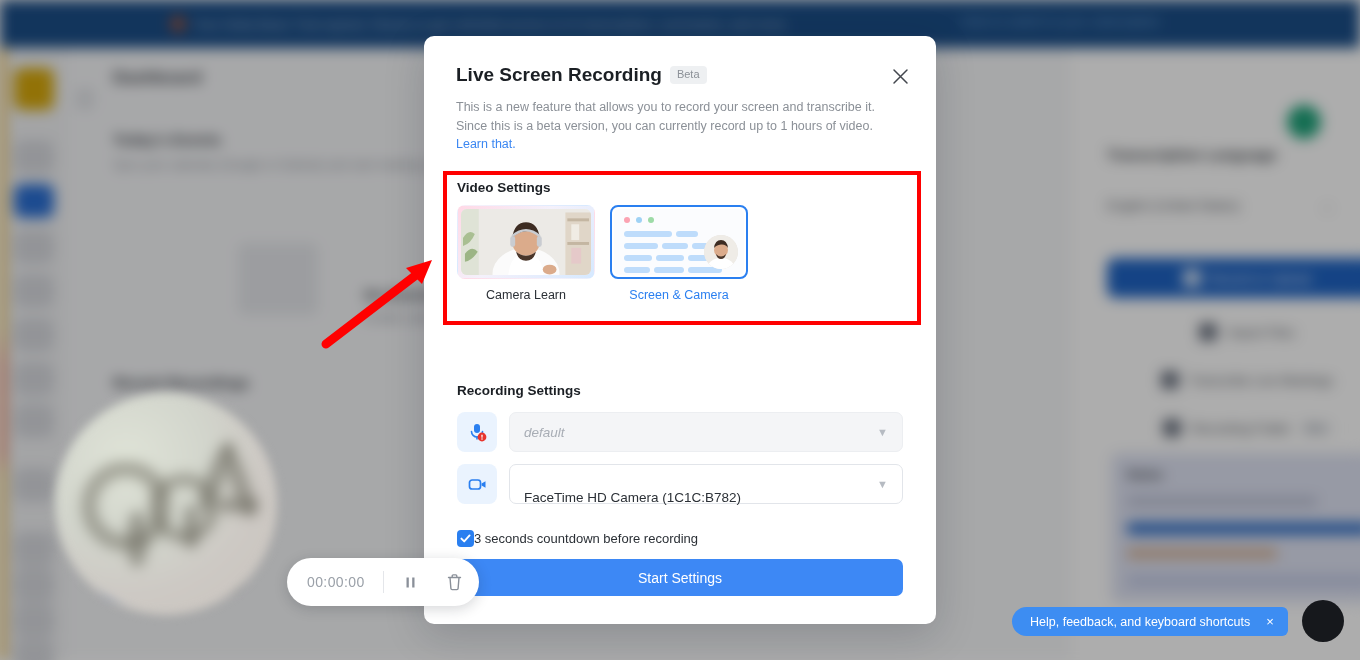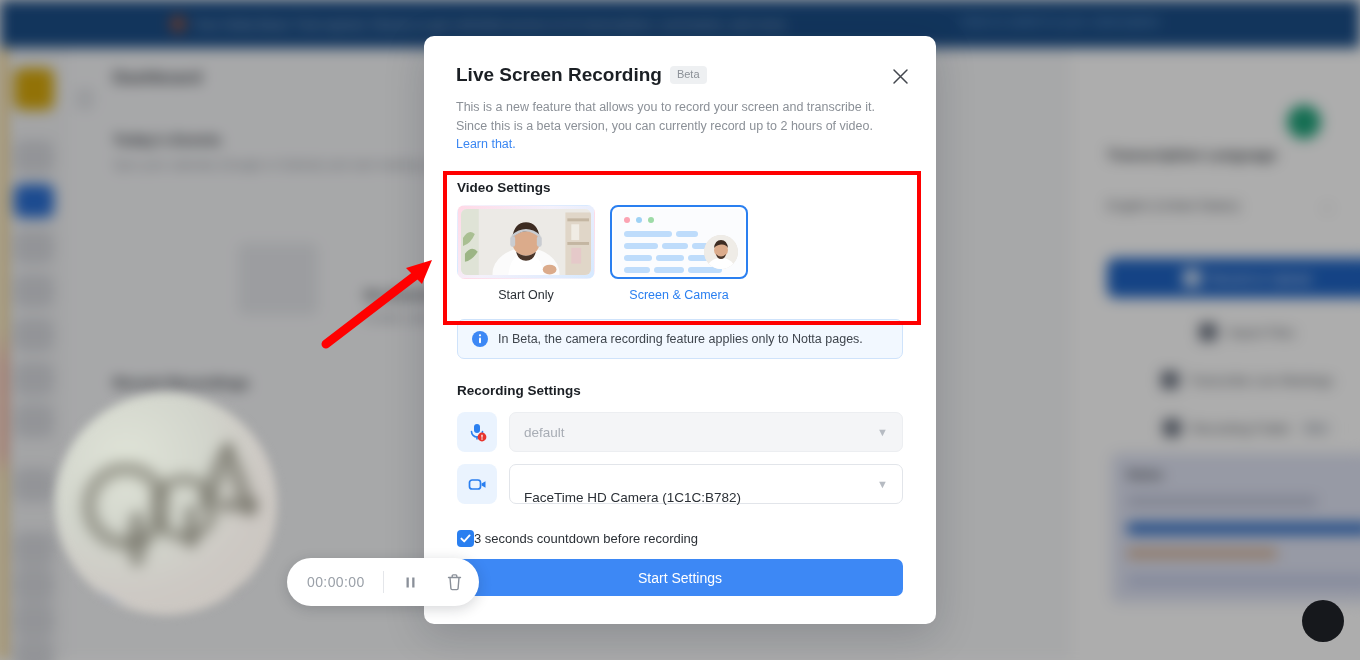--- a/index.html
+++ b/index.html
@@ -455,21 +455,21 @@
       <span class="m-title">Live Screen Recording</span>
       <span class="m-beta">Beta</span>
     </div>
     <div class="m-close">
       <svg width="17" height="17" viewBox="0 0 17 17" aria-hidden="true">
         <path d="M2 2 L15 15 M15 2 L2 15" stroke="#43474e" stroke-width="1.5" fill="none" stroke-linecap="round"></path>
       </svg>
     </div>
     <div class="m-desc">
       <span>This is a new feature that allows you to record your screen and transcribe it.</span>
-      <span>Since this is a beta version, you can currently record up to 2 hours of video.</span>
+      <span>Since this is a beta version, you can currently record up to 1 hours of video.</span>
       <span class="m-link">Learn that.</span>
     </div>
   </div>
 
   <div class="m-section-title" style="left:457px; top:180px; z-index:22;">Video Settings</div>
 
   <div class="opts">
 
 
     <div class="opt">
@@ -490,21 +490,21 @@
             <circle cx="66" cy="34" r="14" fill="#dbab8b"></circle>
             <path d="M52 30 q2 -16 14 -16 q12 0 14 16 q-4 -8 -14 -7 q-10 1 -14 7 z" fill="#3d2c22"></path>
             <path d="M56 44 q10 8 20 0 q-2 9 -10 9 q-8 0 -10 -9 z" fill="#4a362a"></path>
             <rect x="50" y="28" width="5" height="11" rx="2.5" fill="#c9ccd1"></rect>
             <rect x="77" y="28" width="5" height="11" rx="2.5" fill="#c9ccd1"></rect>
             <path d="M52 28 q14 -12 28 0" stroke="#c9ccd1" stroke-width="2.5" fill="none"></path>
             <ellipse cx="90" cy="62" rx="7" ry="5" fill="#dbab8b"></ellipse>
           </svg>
         </div>
       </div>
-      <div class="opt-label">Start Only</div>
+      <div class="opt-label">Camera Learn</div>
     </div>
 
     <div class="opt">
       <div class="opt-card sel">
         <div class="mini">
           <span class="mdot" style="left:10px; background:#fba3b2;"></span>
           <span class="mdot" style="left:22px; background:#9fd2f5;"></span>
           <span class="mdot" style="left:34px; background:#9ddba7;"></span>
           <span class="mline" style="left:10px; top:22px; width:48px;"></span>
           <span class="mline" style="left:62px; top:22px; width:22px;"></span>
@@ -525,32 +525,24 @@
               <path d="M10 13 q1 -8 7 -8 q6 0 7 8 q-2 -4 -7 -3.5 q-5 .5 -7 3.5 z" fill="#3d2c22"></path>
               <path d="M12 19 q5 5 10 0 q-1 5 -5 5 q-4 0 -5 -5 z" fill="#4a362a"></path>
             </svg>
           </span>
         </div>
       </div>
       <div class="opt-label sel">Screen &amp; Camera</div>
     </div>
   </div>
 
-  <div class="note" style="z-index:22;">
-    <svg width="16" height="16" viewBox="0 0 16 16" aria-hidden="true" style="flex:none">
-      <circle cx="8" cy="8" r="8" fill="#3d88f5"></circle>
-      <circle cx="8" cy="4.3" r="1.1" fill="#ffffff"></circle>
-      <rect x="7" y="6.6" width="2" height="5.6" rx="1" fill="#ffffff"></rect>
-    </svg>
-    <span>In Beta, the camera recording feature applies only to Notta pages.</span>
-  </div>
 
   <div class="m-section-title" style="left:457px; top:383px; z-index:22;">Recording Settings</div>
 
-  <div class="setting-row" style="top:412px; z-index:22;">
+  <div class="setting-row" style="top:412px; z-index:22;font-style:italic;">
     <div class="dev-ic">
       <svg width="20" height="20" viewBox="0 0 20 20" aria-hidden="true">
         <rect x="7" y="2" width="6" height="9" rx="3" fill="#2a7ff0"></rect>
         <path d="M4.5 9.5 a5.5 5.5 0 0 0 11 0" stroke="#2a7ff0" stroke-width="1.6" fill="none" stroke-linecap="round"></path>
         <rect x="9.2" y="14.5" width="1.6" height="3" fill="#2a7ff0"></rect>
         <circle cx="15" cy="15" r="4.4" fill="#e8342c"></circle>
         <rect x="14.4" y="12.6" width="1.2" height="3.2" rx=".6" fill="#ffffff"></rect>
         <circle cx="15" cy="17.1" r=".75" fill="#ffffff"></circle>
       </svg>
     </div>
@@ -603,15 +595,19 @@
     </span>
     <span class="rec-btn">
       <svg width="17" height="18" viewBox="0 0 17 18" aria-hidden="true">
         <path d="M2.5 4.5 h12" stroke="#8a9099" stroke-width="1.4" stroke-linecap="round"></path>
         <path d="M6.2 4.5 v-1.6 a1 1 0 0 1 1 -1 h2.6 a1 1 0 0 1 1 1 v1.6" stroke="#8a9099" stroke-width="1.4" fill="none"></path>
         <path d="M4 4.5 l.9 11 a1.2 1.2 0 0 0 1.2 1.1 h4.8 a1.2 1.2 0 0 0 1.2 -1.1 l.9 -11" stroke="#8a9099" stroke-width="1.4" fill="none"></path>
       </svg>
     </span>
   </div>
 
+  <div class="help-toast">
+    <span>Help, feedback, and keyboard shortcuts</span>
+    <span class="toast-x">×</span>
+  </div>
   <div class="fab"></div>
 
 </div>
 
 </body></html>

